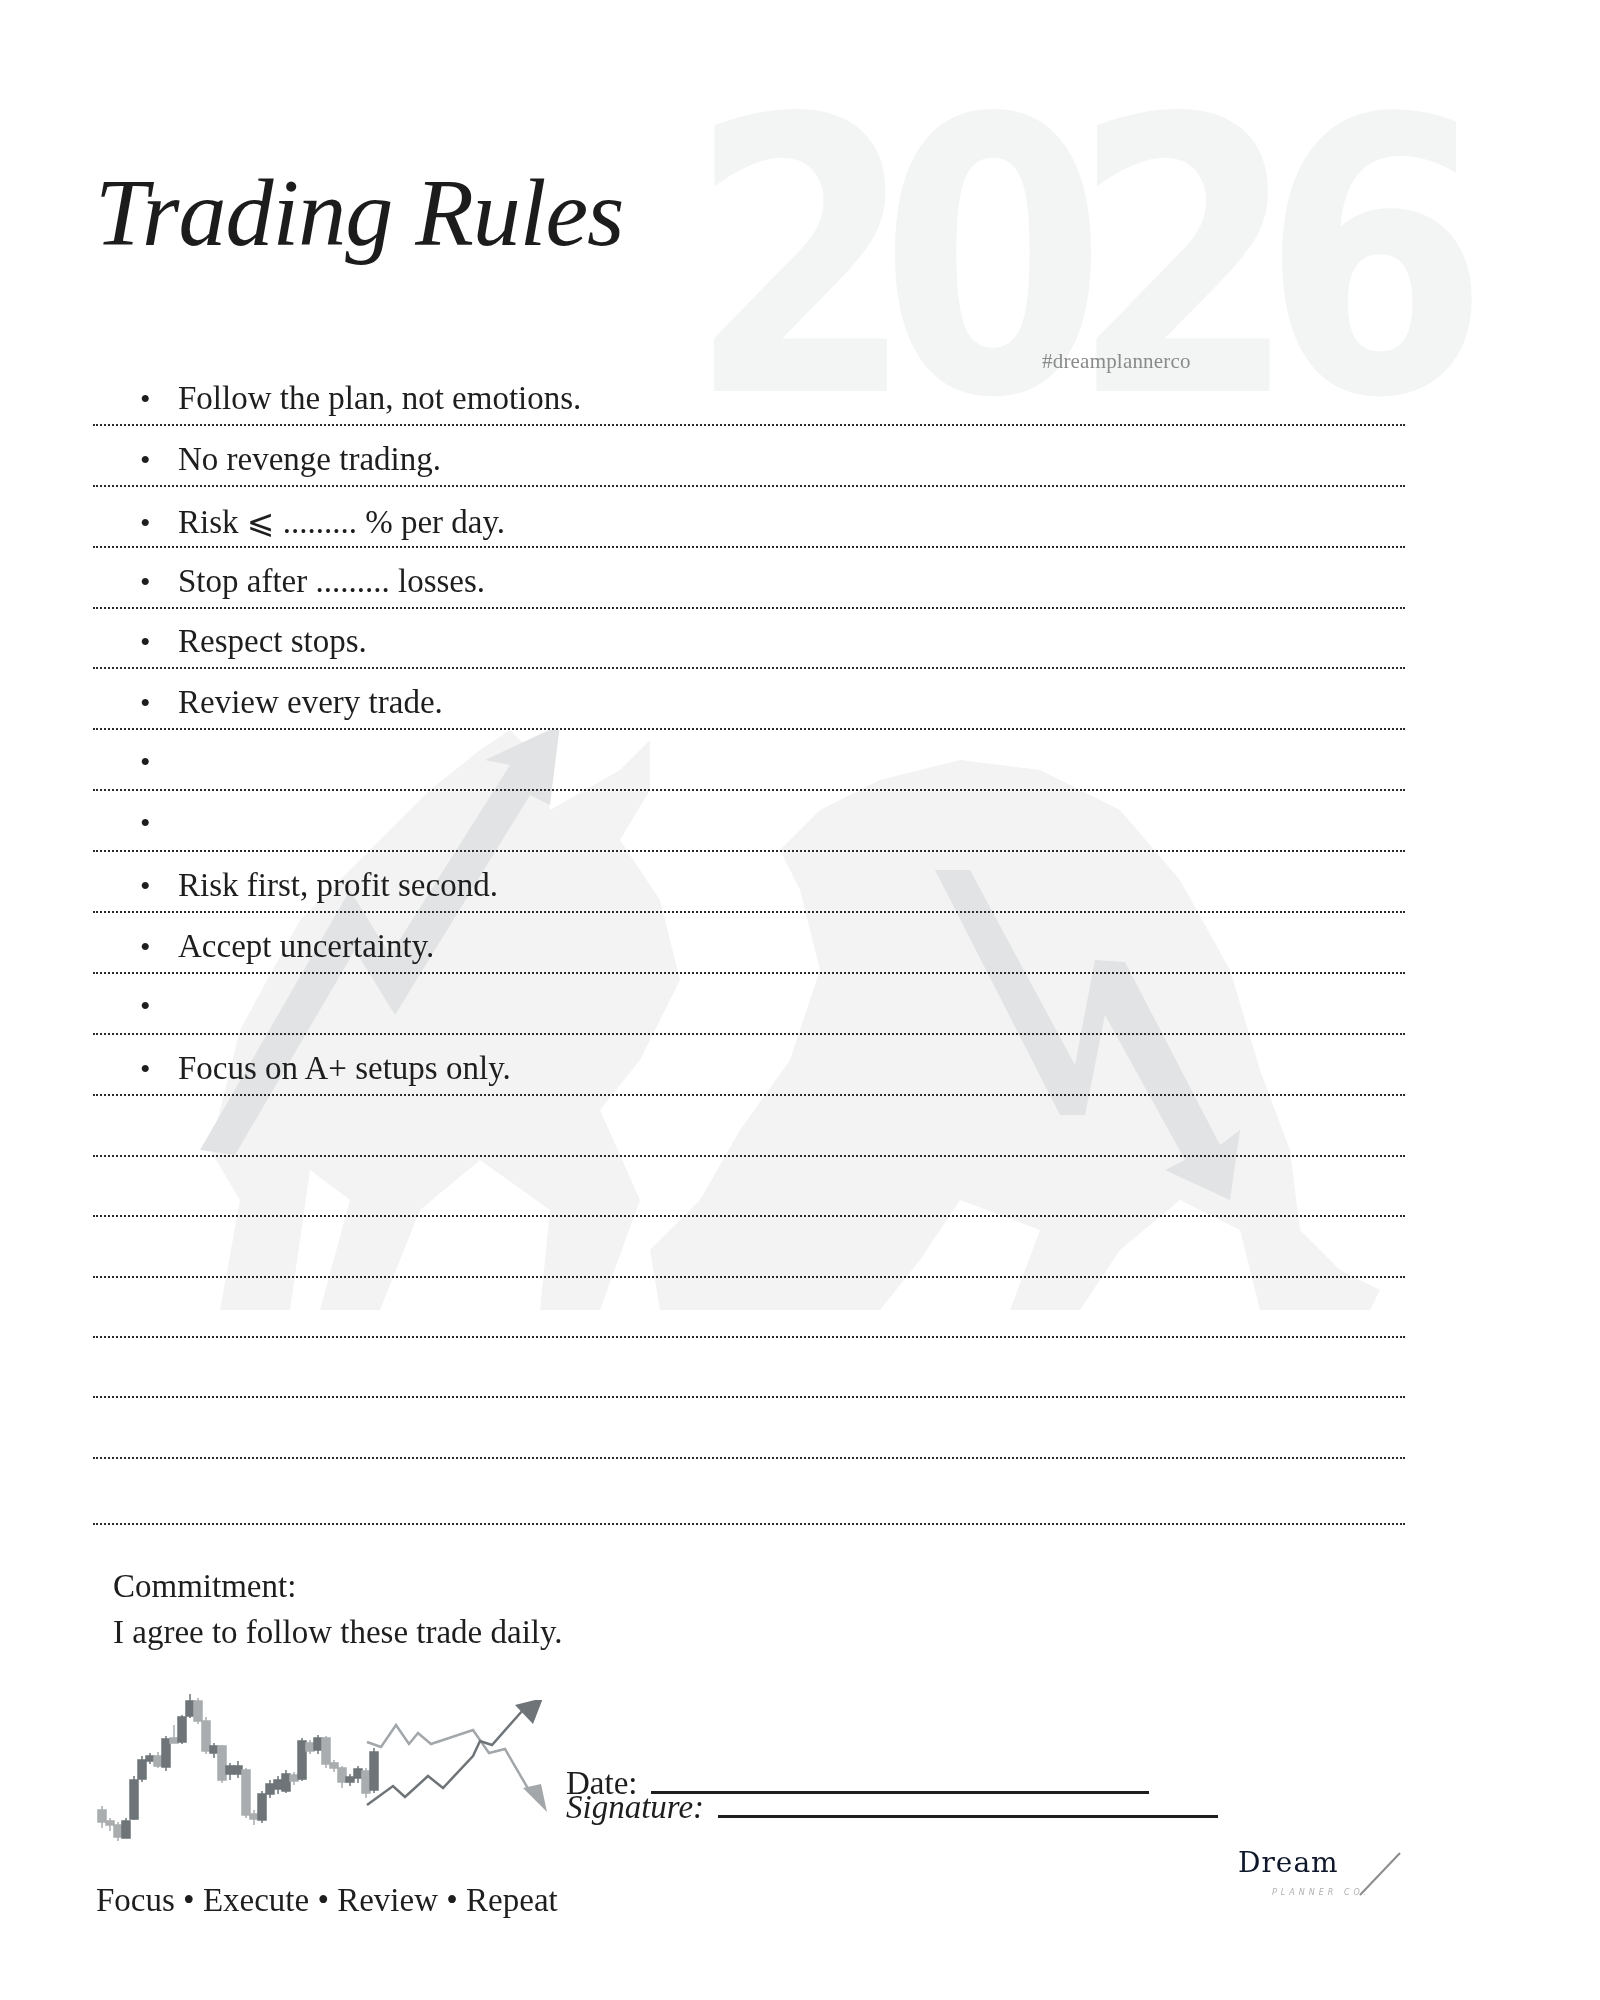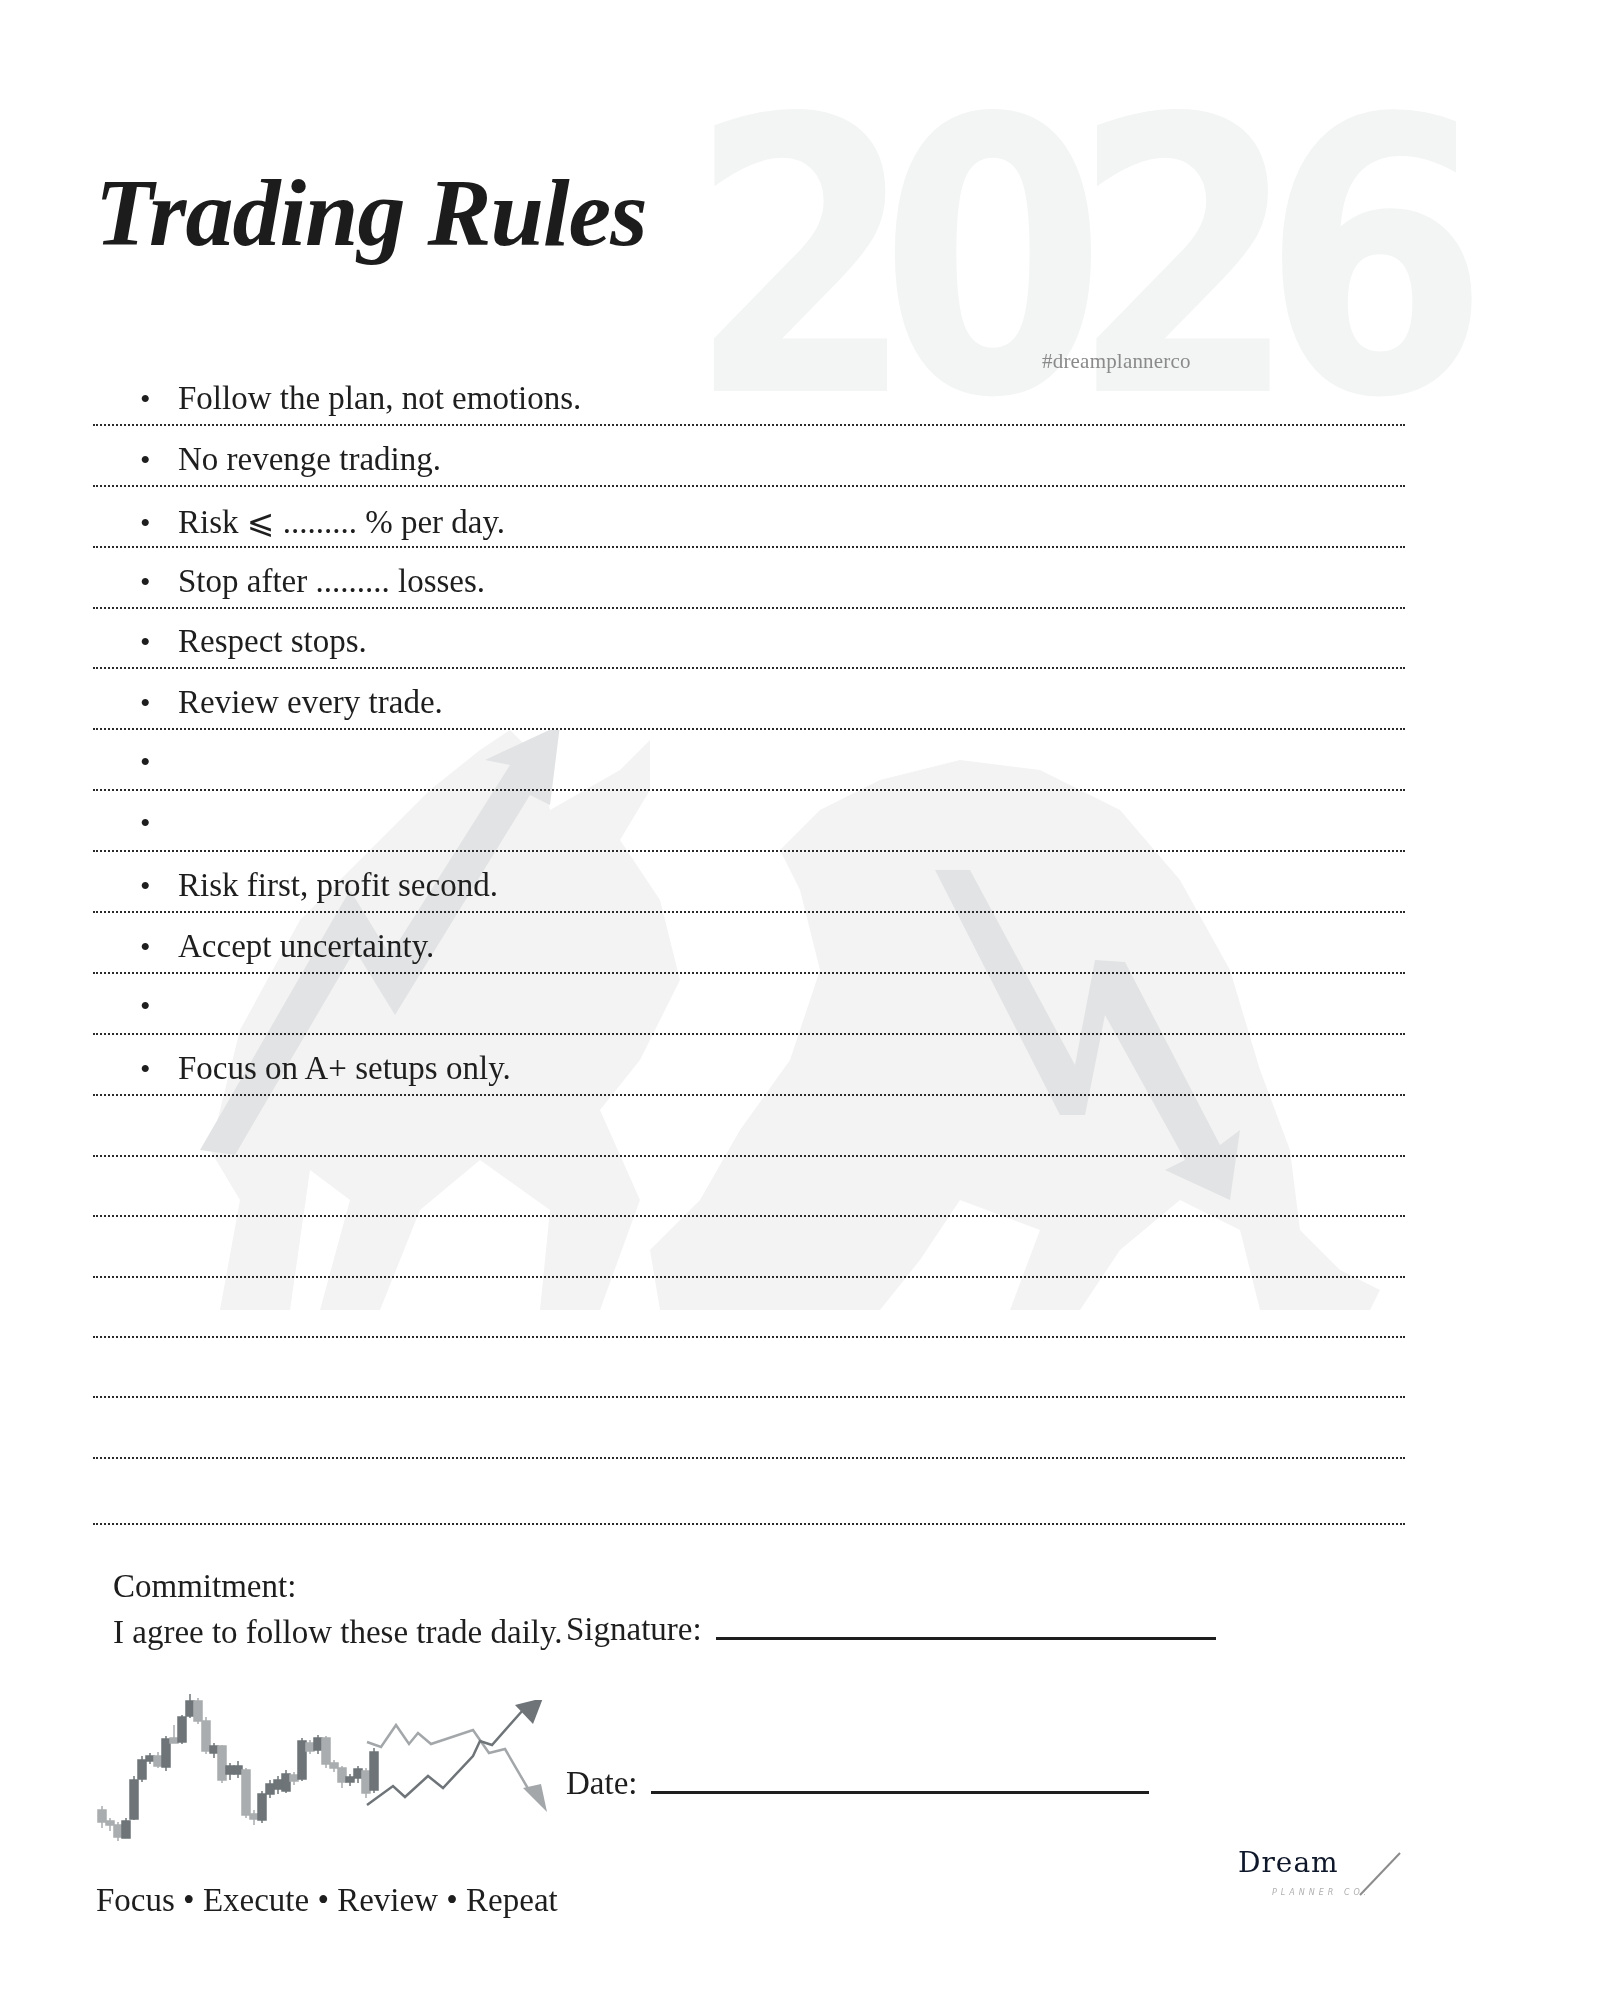--- a/index.html
+++ b/index.html
@@ -7,21 +7,21 @@
          font-family: "Liberation Serif", "DejaVu Serif", serif; color: #1e1e1e; }
   .abs { position: absolute; }
 
   
   #year { left: 688px; top: 70px; font-family: "DejaVu Sans", "Liberation Sans", sans-serif;
           font-weight: bold; font-size: 380px; line-height: 1; letter-spacing: -42px;
           color: #f3f4f4; transform: scaleX(0.86); transform-origin: left top; white-space: nowrap; }
   #hashtag { left: 1042px; top: 349px; font-size: 21px; color: #8a8a8a; letter-spacing: 0.2px; }
 
   
-  #title { left: 95px; top: 160px; font-size: 96px; font-style: italic; font-weight: bold;
+  #title { left: 95px; top: 160px; font-size: 96px; font-style: italic; font-weight: normal;
            letter-spacing: -1px; line-height: 1.1; color: #1c1c1c; white-space: nowrap; }
 
   
   #watermark { left: 180px; top: 730px; width: 1250px; height: 580px; }
 
   
   .rule { position: absolute; left: 93px; width: 1312px; height: 0; border-top: 2px dotted #2a2a2a; }
 
   
   .rule-item { position: absolute; left: 140px; height: 44px; display: flex; align-items: baseline;
@@ -32,21 +32,21 @@
   #commit-label, #commit-text { left: 96px; font-size: 33px; white-space: nowrap; margin-left: 17px; }
   #commit-label { top: 1568px; }
   #commit-text { top: 1614px; }
 
   
   #candles { left: 92px; top: 1668px; width: 290px; height: 180px; }
   #arrows { left: 365px; top: 1700px; width: 190px; height: 115px; }
 
   
   .sig-row { position: absolute; display: flex; align-items: baseline; font-size: 33px; white-space: nowrap; }
-  #sig-row { left: 566px; top: 1611px; }
+  #sig-row { left: 566px; top: 1789px; font-style: italic; }
   #date-row { left: 566px; top: 1765px; }
   .sig-line { display: inline-block; border-bottom: 3px solid #1e1e1e; margin-left: 14px; height: 24px; }
   #sig-line { width: 500px; }
   #date-line { width: 498px; }
 
   
   #footer { left: 96px; top: 1882px; font-size: 33px; white-space: nowrap; }
   #logo-script { left: 1238px; top: 1846px; font-size: 28px; color: #0f172a;
                  font-family: "DejaVu Serif", serif; letter-spacing: 1px; }
   #logo-sub { left: 1272px; top: 1888px; font-family: "DejaVu Sans", sans-serif; font-size: 8px;

